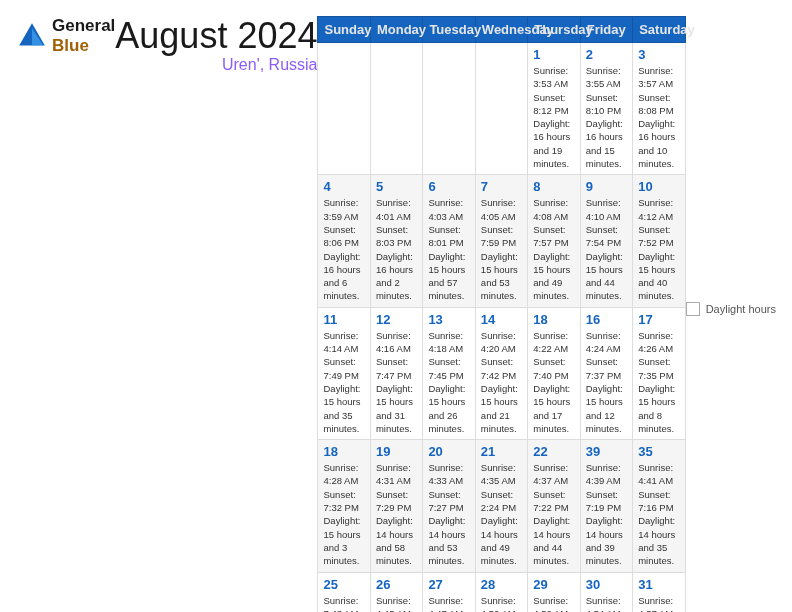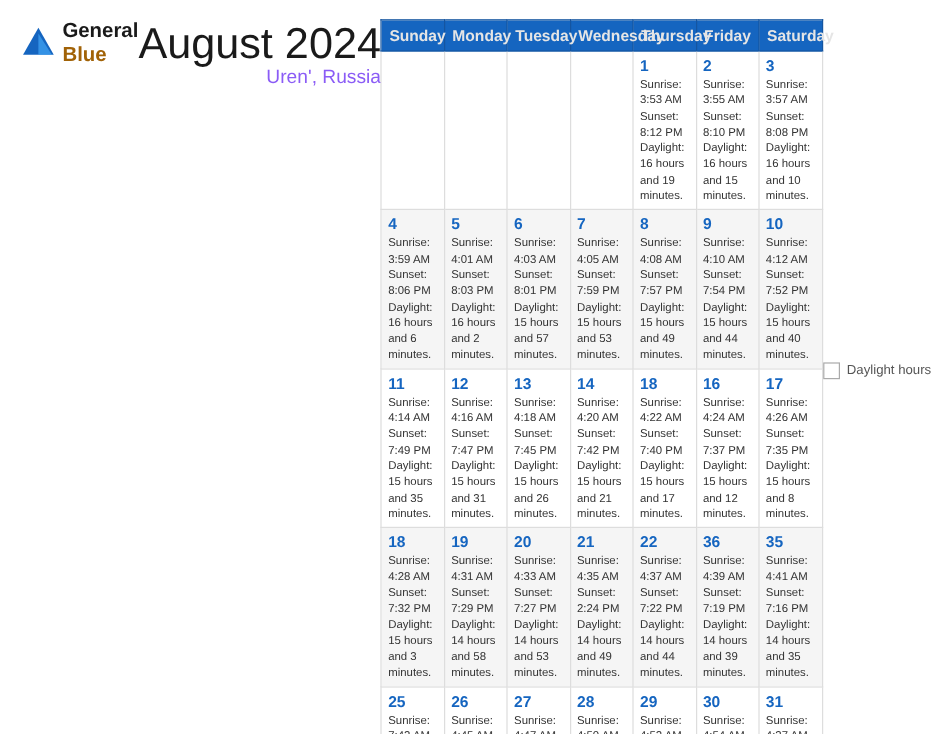--- a/index.html
+++ b/index.html
@@ -298,21 +298,21 @@
 and 49 minutes.</div>
           </td>
           <td>
             <span class="day-number">22</span>
             <div class="day-info" style="white-space: pre-line;">Sunrise: 4:37 AM
 Sunset: 7:22 PM
 Daylight: 14 hours
 and 44 minutes.</div>
           </td>
           <td>
-            <span class="day-number">36</span>
+            <span class="day-number">39</span>
             <div class="day-info" style="white-space: pre-line;">Sunrise: 4:39 AM
 Sunset: 7:19 PM
 Daylight: 14 hours
 and 39 minutes.</div>
           </td>
           <td>
             <span class="day-number">35</span>
             <div class="day-info" style="white-space: pre-line;">Sunrise: 4:41 AM
 Sunset: 7:16 PM
 Daylight: 14 hours

